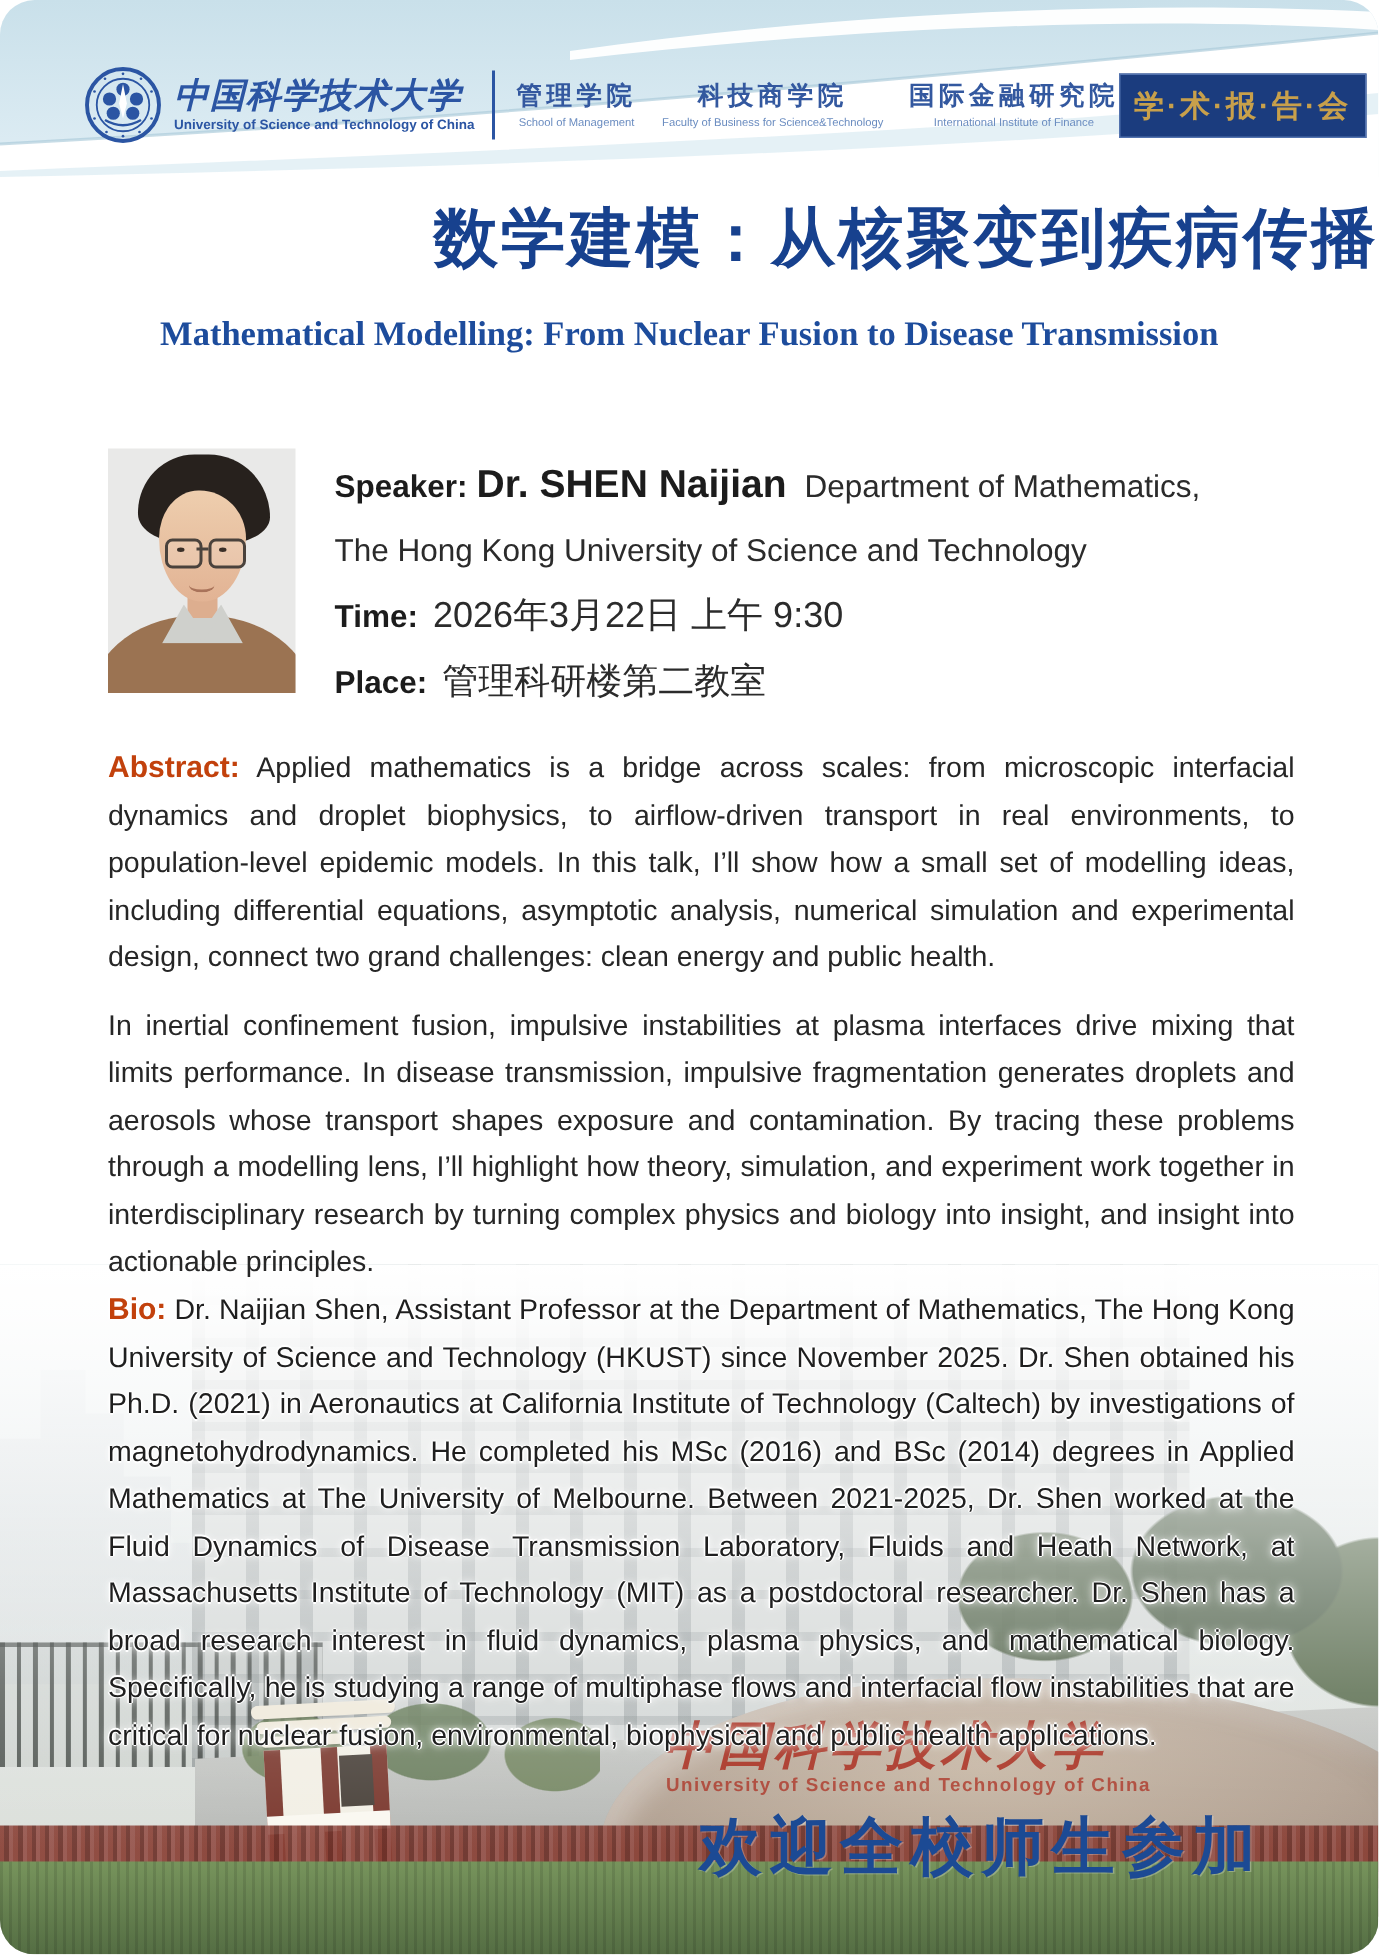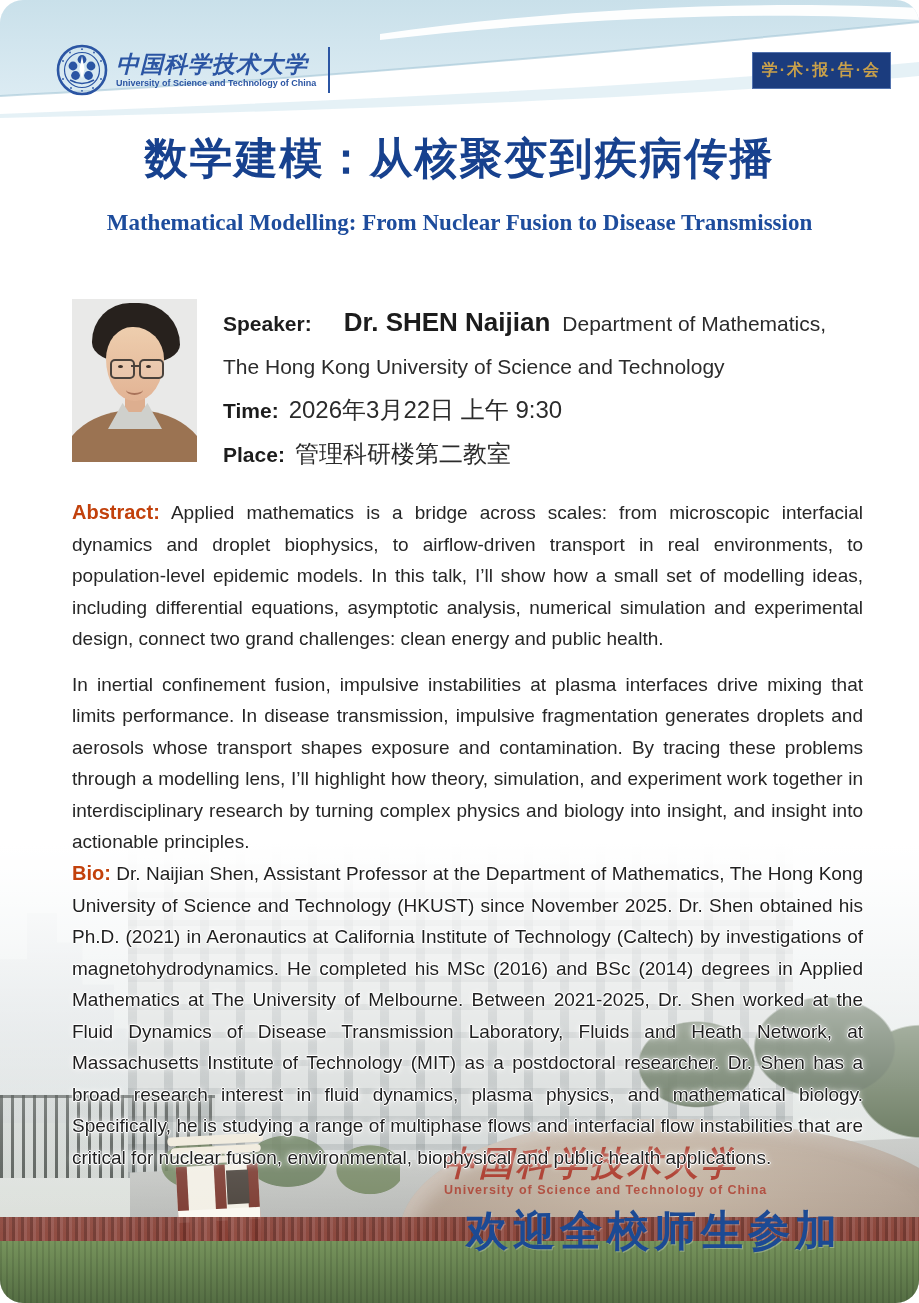--- a/index.html
+++ b/index.html
@@ -16,25 +16,25 @@
   .emblem{width:52px;height:52px;flex:none;}
   .logo-text{line-height:1;}
   .logo-cn{font-family:"DejaVu Serif",serif;font-style:italic;font-weight:700;font-size:23px;
            color:#2b55a3;letter-spacing:1px;white-space:nowrap;}
   .logo-en{font-size:9px;font-weight:700;color:#2b55a3;margin-top:4px;white-space:nowrap;}
   .head-divider{width:2px;height:46px;background:#2b55a3;margin:0 14px 0 12px;flex:none;}
   .departments{display:flex;gap:17px;align-items:flex-start;}
   .dept{text-align:center;}
   .dept-cn{font-size:17px;font-weight:700;color:#33589f;letter-spacing:3px;white-space:nowrap;line-height:1.15;}
   .dept-en{font-size:7.5px;color:#6a8cc0;margin-top:4px;white-space:nowrap;}
-  .badge{margin-left:auto;background:#1b3c7e;color:#c8a04b;font-size:16px;font-weight:700;
+  .badge{margin-left:auto;background:#1b3c7e;color:#c8a04b;font-size:20px;font-weight:700;
          letter-spacing:2px;padding:7px 9px;border:1px solid #5272ae;white-space:nowrap;flex:none;}
 
   
-  .title-cn{position:absolute;top:130px;left:0;width:919px;text-align:center;z-index:5;
+  .title-cn{position:absolute;top:130px;left:0;width:919px;text-align:right;z-index:5;
             font-family:"Liberation Serif",serif;font-weight:900;font-size:43px;color:#17418e;
             letter-spacing:2px;margin:0;}
   .title-en{position:absolute;top:210px;left:0;width:919px;text-align:center;z-index:5;
             font-family:"Liberation Serif",serif;font-weight:700;font-size:23px;color:#1d4c9c;margin:0;}
 
   
   .speaker{position:absolute;top:299px;left:72px;right:48px;display:flex;gap:26px;z-index:5;}
   .portrait{width:125px;height:163px;flex:none;background:#e9e9e8;position:relative;overflow:hidden;}
   .hair{position:absolute;top:4px;left:20px;width:88px;height:60px;background:#27211d;
         border-radius:48% 52% 42% 46% / 72% 78% 34% 38%;}
@@ -51,21 +51,21 @@
   .collar{position:absolute;top:104px;left:36px;width:54px;height:26px;background:#cfd0cc;
           clip-path:polygon(0 100%,27% 0,50% 70%,73% 0,100% 100%);}
   .sweater{position:absolute;bottom:-10px;left:-10px;right:-10px;height:62px;background:#9b7352;
            border-radius:50% 50% 0 0 / 85% 85% 0 0;}
   .vneck{position:absolute;bottom:34px;left:52px;width:22px;height:16px;background:#cfd0cc;
          clip-path:polygon(0 0,100% 0,50% 100%);}
 
   .speaker-info{font-size:21px;color:#2b2b2b;line-height:43px;padding-top:2px;}
   .speaker-info .line{margin:0;white-space:nowrap;}
   .sp-b{font-weight:700;color:#1c1c1c;}
-  .sp-label{margin-right:32px;text-align:center;}
+  .sp-label{margin-right:6px;text-align:center;}
   .sp-name{margin-right:12px;font-size:26px;}
   .cjk-val{font-size:24px;}
 
   
   .abstract{position:absolute;top:497px;left:72px;right:56px;z-index:5;}
   .abstract p{margin:0 0 14px;font-size:19px;line-height:31.5px;text-align:justify;color:#262626;}
   .lead{font-weight:700;font-size:20px;color:#c2410c;}
   .bio{position:absolute;top:858px;left:72px;right:56px;z-index:6;}
   .bio p{margin:0;font-size:19px;line-height:31.5px;text-align:justify;color:#1f1f1f;
          text-shadow:0 1px 0 #fff,0 -1px 0 #fff,1px 0 0 #fff,-1px 0 0 #fff,0 0 5px #fff,0 0 8px rgba(255,255,255,.9);}
@@ -169,20 +169,34 @@
             <circle cx="37" cy="44" r="0.9"></circle>
             <circle cx="26" cy="46.8" r="0.9"></circle>
         </g>
       </svg>
       <div class="logo-text">
         <div class="logo-cn">中国科学技术大学</div>
         <div class="logo-en">University of Science and Technology of China</div>
       </div>
     </div>
     <div class="head-divider"></div>
+    <div class="departments">
+      <div class="dept">
+        <div class="dept-cn">管理学院</div>
+        <div class="dept-en">School of Management</div>
+      </div>
+      <div class="dept">
+        <div class="dept-cn">科技商学院</div>
+        <div class="dept-en">Faculty of Business for Science&amp;Technology</div>
+      </div>
+      <div class="dept">
+        <div class="dept-cn">国际金融研究院</div>
+        <div class="dept-en">International Institute of Finance</div>
+      </div>
+    </div>
     <div class="badge">学·术·报·告·会</div>
   </header>
 
   <h1 class="title-cn">数学建模：从核聚变到疾病传播</h1>
   <h2 class="title-en">Mathematical Modelling: From Nuclear Fusion to Disease Transmission</h2>
 
   <section class="speaker">
     <div class="portrait">
       <div class="sweater"></div>
       <div class="neck"></div>

